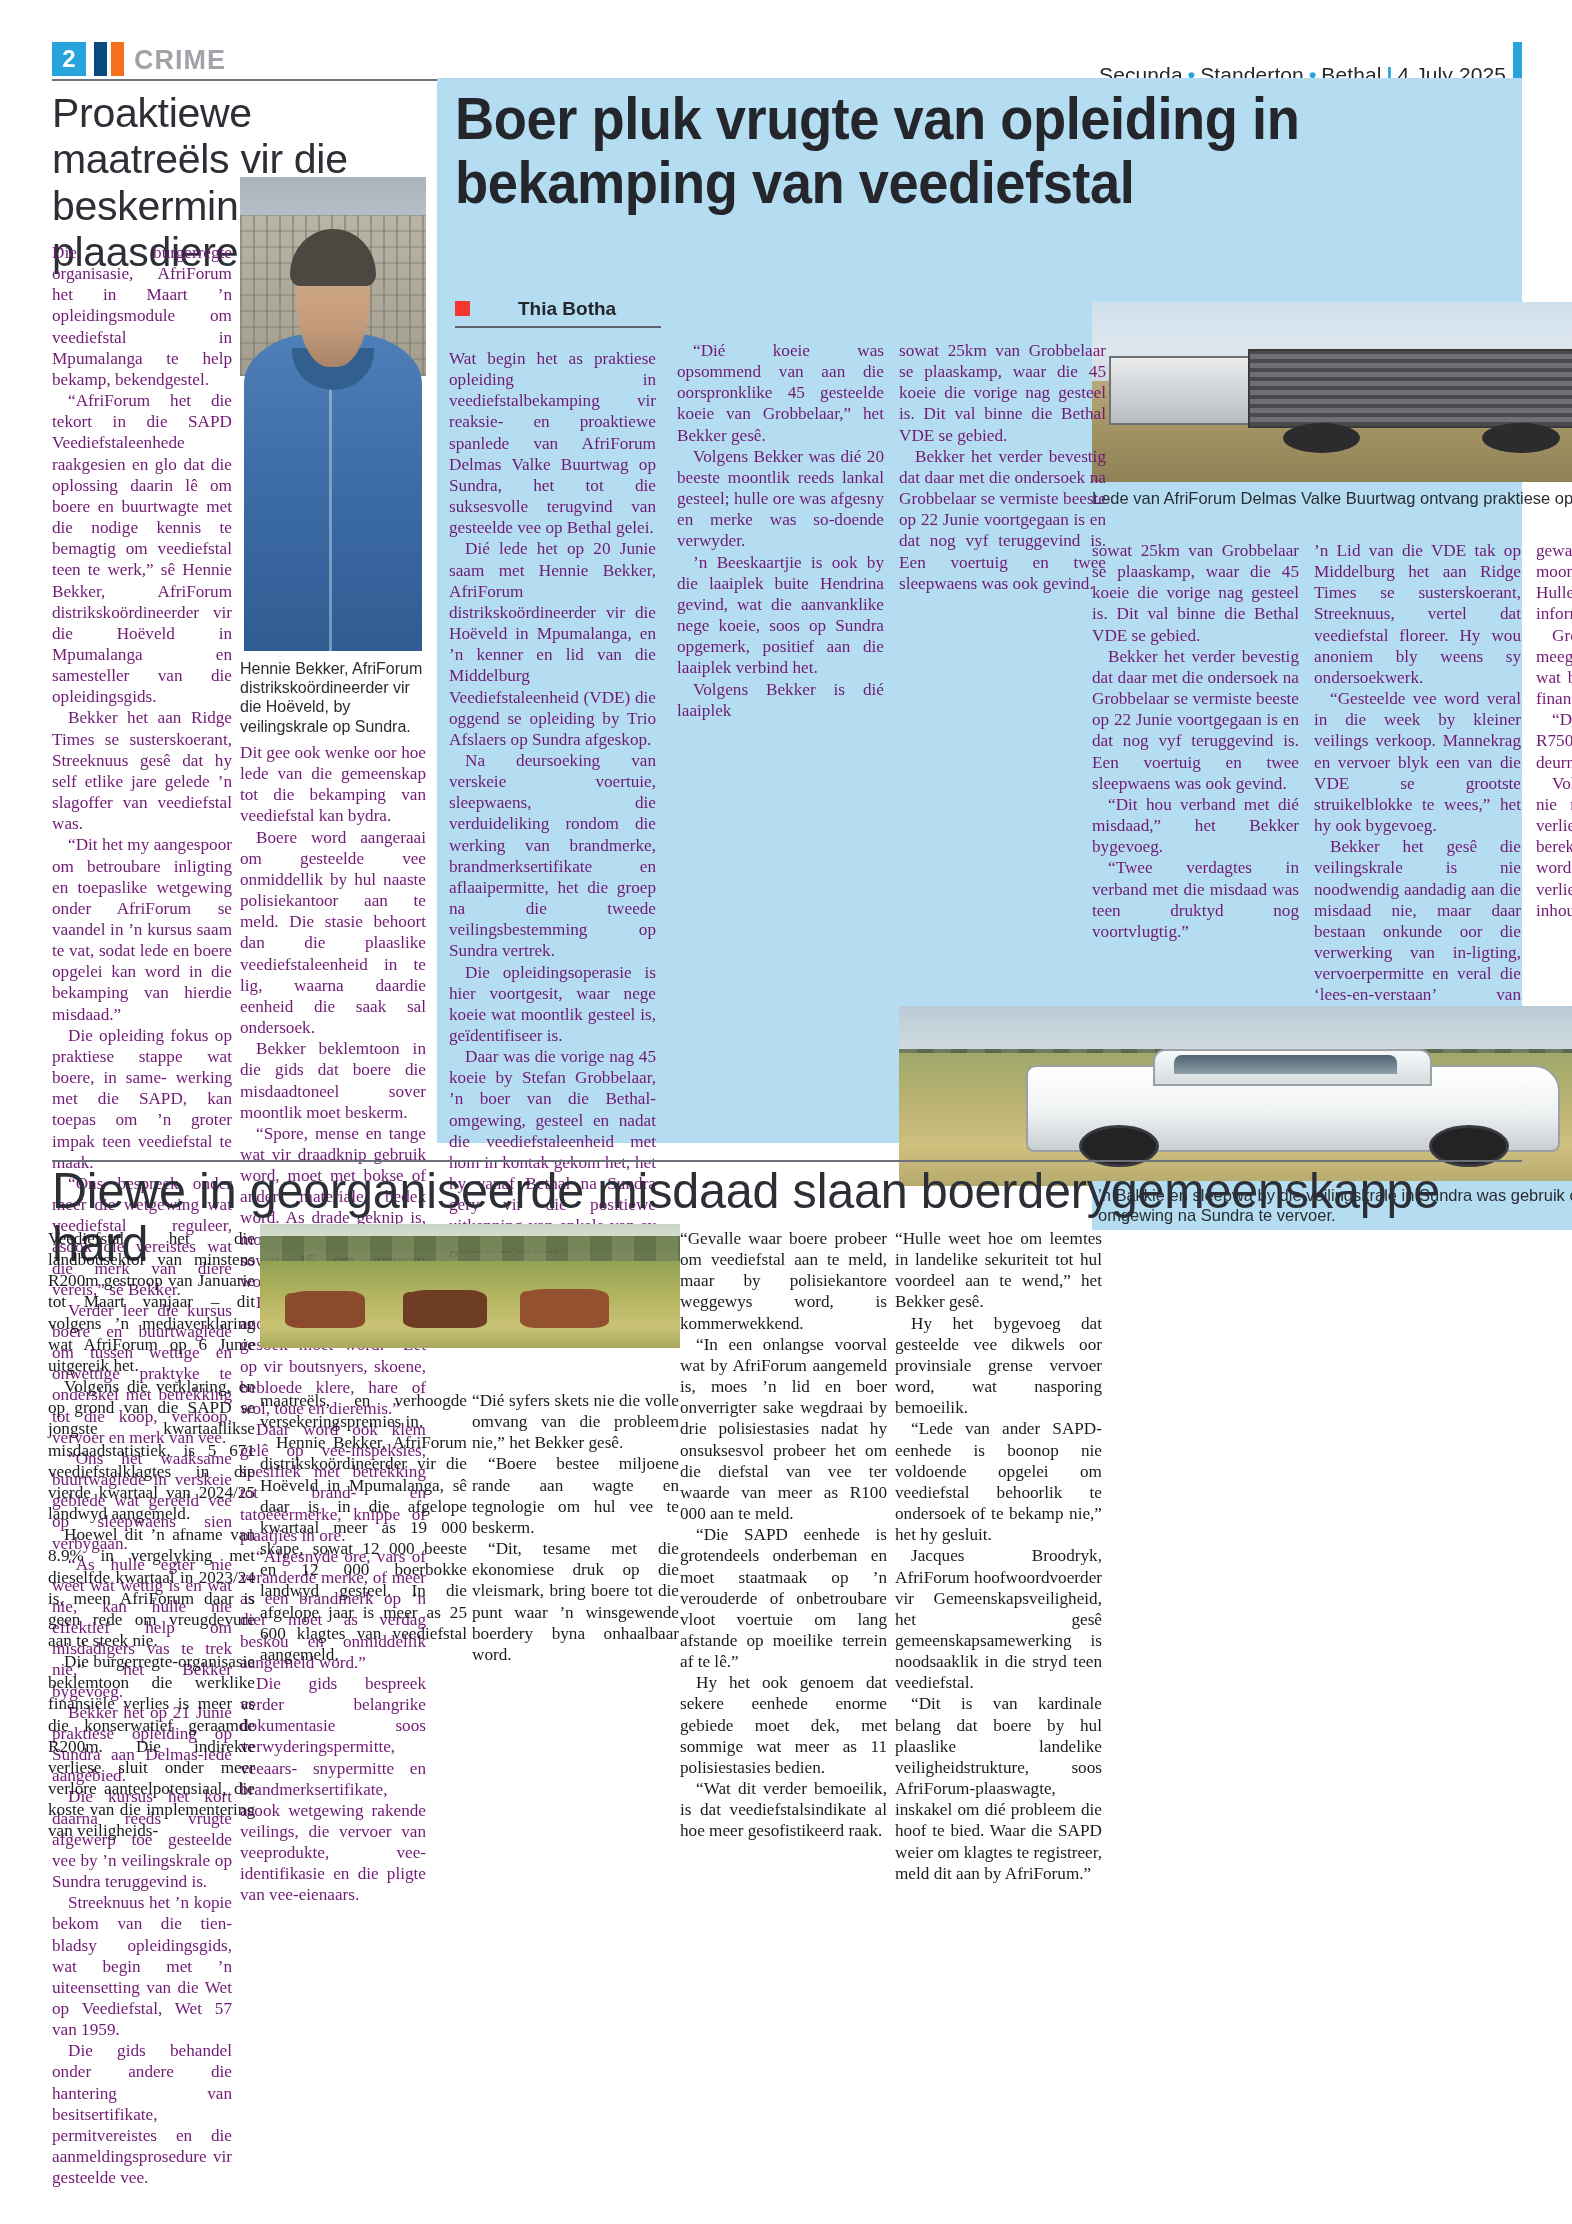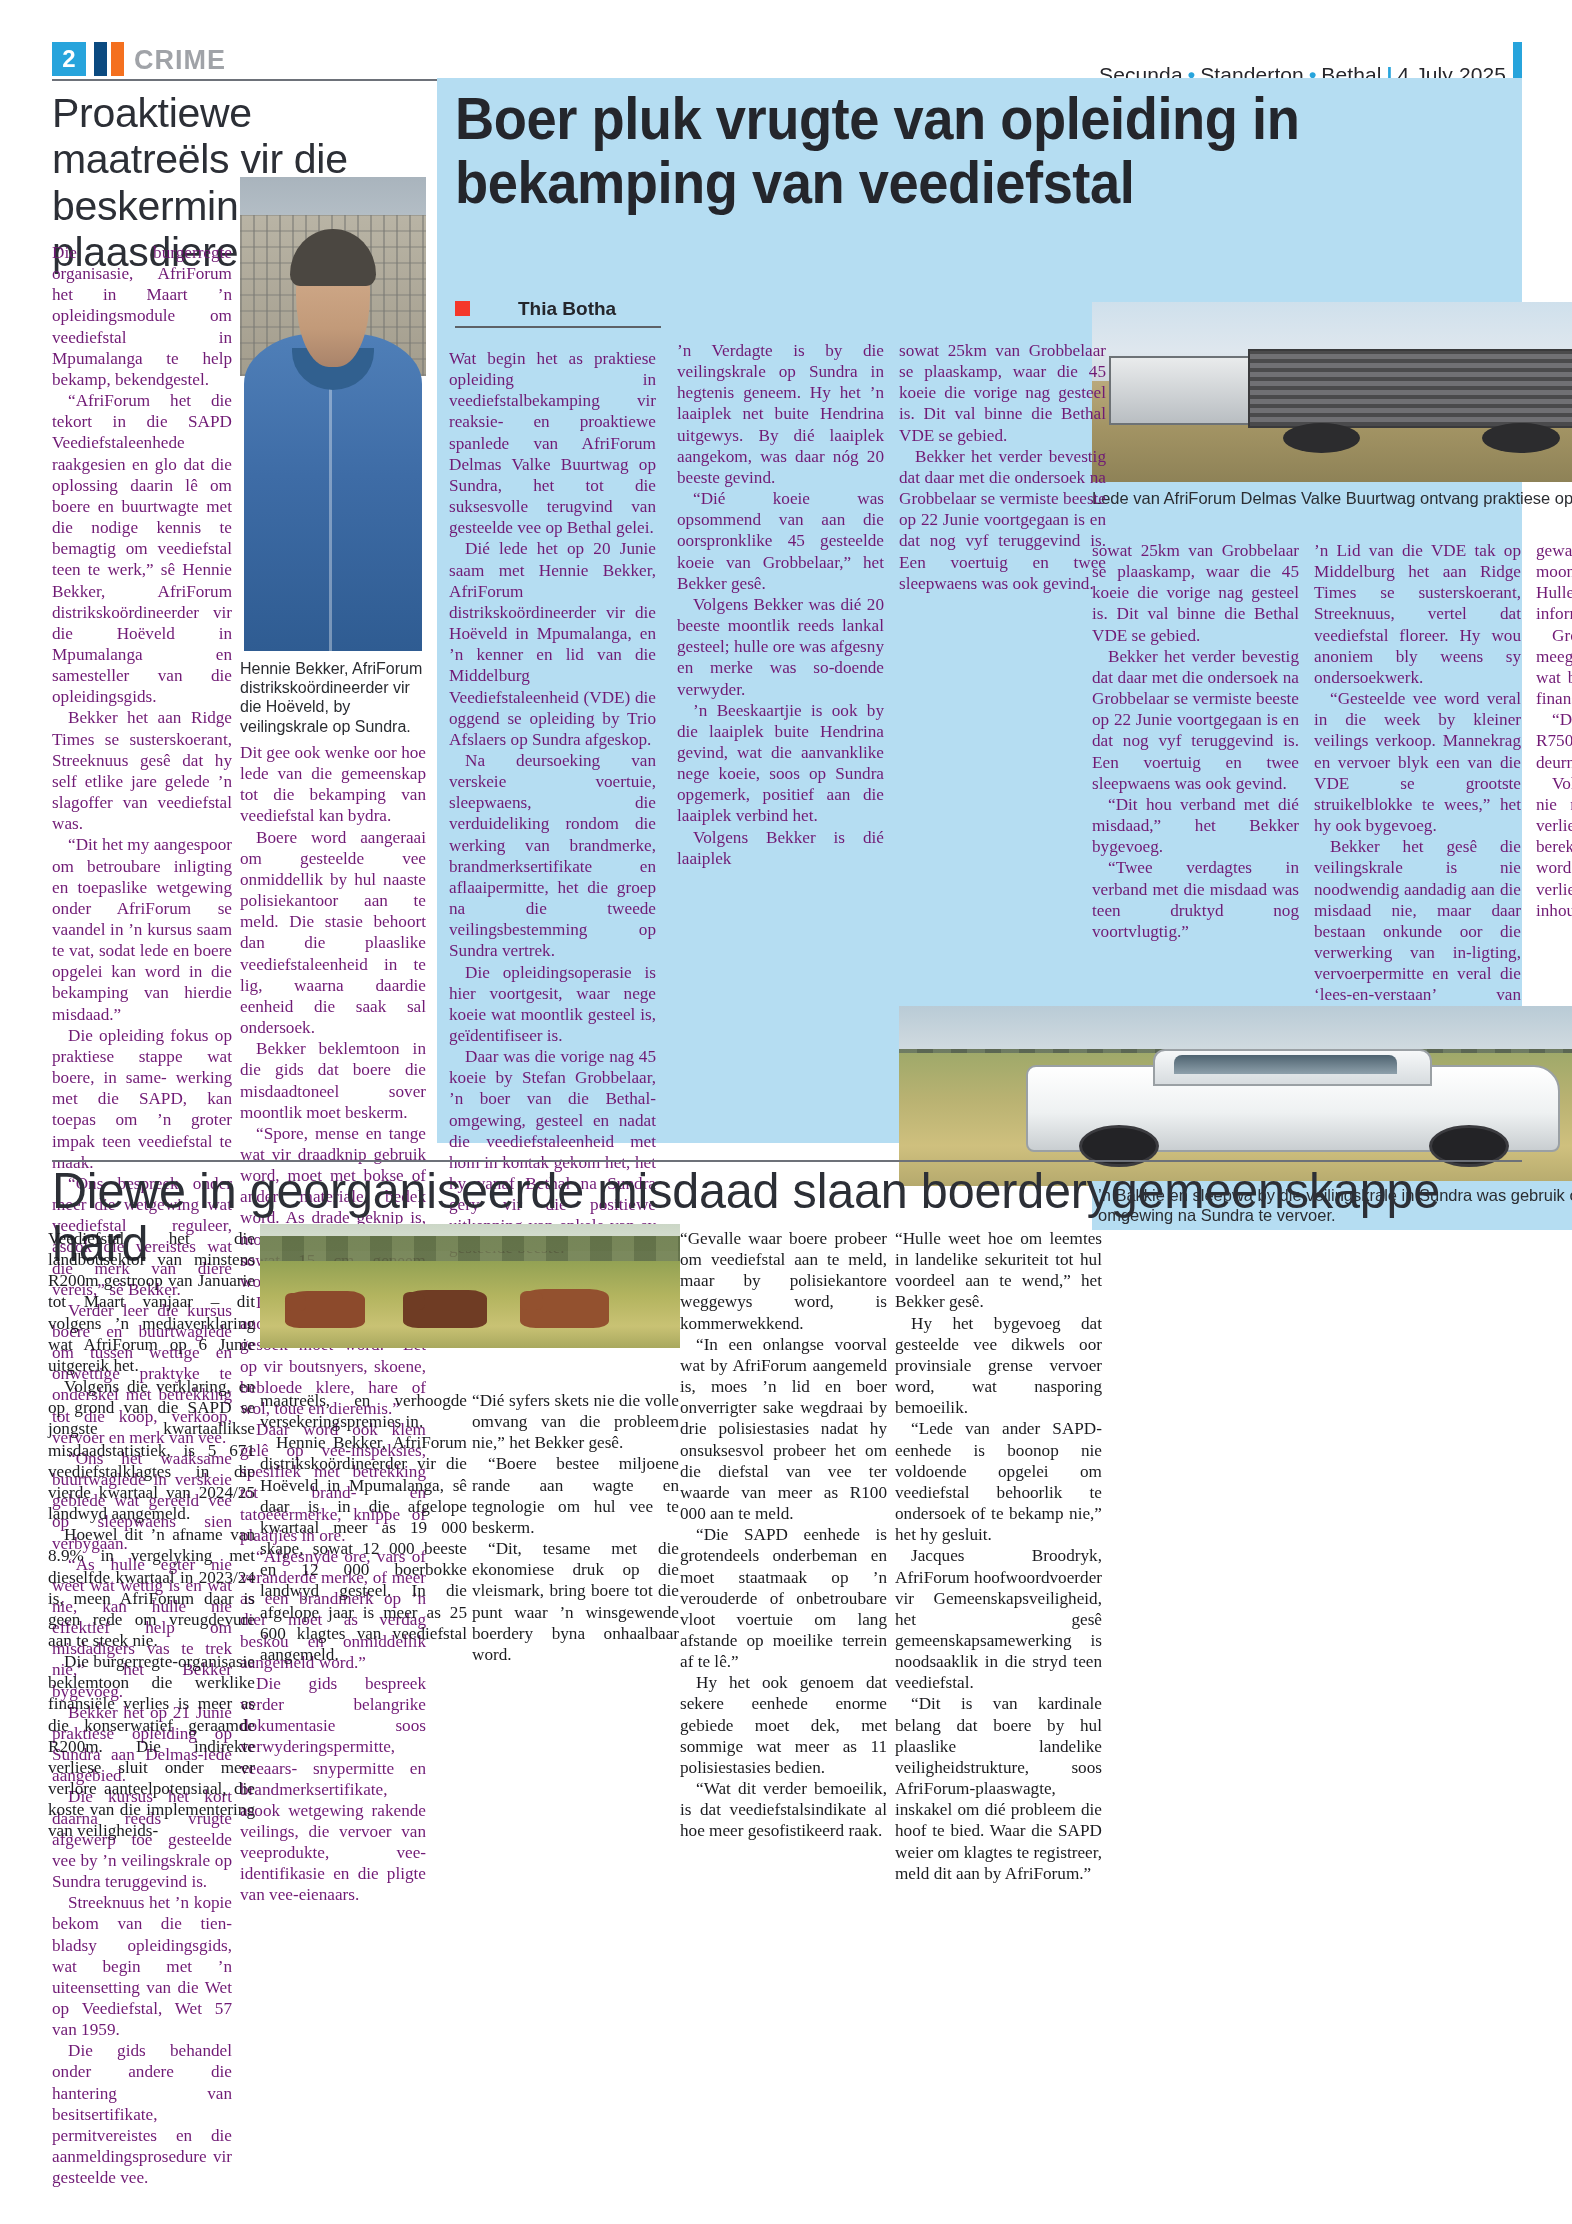--- a/index.html
+++ b/index.html
@@ -451,21 +451,20 @@
 
     <div class="main-col c1">
       <p class="first">Wat begin het as praktiese opleiding in veediefstalbekamping vir reaksie- en proaktiewe spanlede van AfriForum Delmas Valke Buurtwag op Sundra, het tot die suksesvolle terugvind van gesteelde vee op Bethal gelei.</p>
       <p>Dié lede het op 20 Junie saam met Hennie Bekker, AfriForum distrikskoördineerder vir die Hoëveld in Mpumalanga, en ’n kenner en lid van die Middelburg Veediefstaleenheid (VDE) die oggend se opleiding by Trio Afslaers op Sundra afgeskop.</p>
       <p>Na deursoeking van verskeie voertuie, sleepwaens, die verduideliking rondom die werking van brandmerke, brandmerksertifikate en aflaaipermitte, het die groep na die tweede veilingsbestemming op Sundra vertrek.</p>
       <p>Die opleidingsoperasie is hier voortgesit, waar nege koeie wat moontlik gesteel is, geïdentifiseer is.</p>
       <p>Daar was die vorige nag 45 koeie by Stefan Grobbelaar, ’n boer van die Bethal-omgewing, gesteel en nadat die veediefstaleenheid met hom in kontak gekom het, het hy vanaf Bethal na Sundra gery vir die positiewe uitkenning van enkele van sy gesteelde beeste.</p>
     </div>
 
     <div class="main-col c2">
-      <p class="first">’n Verdagte is by die veilingskrale op Sundra in hegtenis geneem. Hy het ’n laaiplek net buite Hendrina uitgewys. By dié laaiplek aangekom, was daar nóg 20 beeste gevind.</p>
       <p>“Dié koeie was opsommend van aan die oorspronklike 45 gesteelde koeie van Grobbelaar,” het Bekker gesê.</p>
       <p>Volgens Bekker was dié 20 beeste moontlik reeds lankal gesteel; hulle ore was afgesny en merke was so-doende verwyder.</p>
       <p>’n Beeskaartjie is ook by die laaiplek buite Hendrina gevind, wat die aanvanklike nege koeie, soos op Sundra opgemerk, positief aan die laaiplek verbind het.</p>
       <p>Volgens Bekker is dié laaiplek</p>
     </div>
 
     <div class="main-col c3">
       <p class="first">sowat 25km van Grobbelaar se plaaskamp, waar die 45 koeie die vorige nag gesteel is. Dit val binne die Bethal VDE se gebied.</p>
       <p>Bekker het verder bevestig dat daar met die ondersoek na Grobbelaar se vermiste beeste op 22 Junie voortgegaan is en dat nog vyf teruggevind is. Een voertuig en twee sleepwaens was ook gevind.</p>
     </div>

